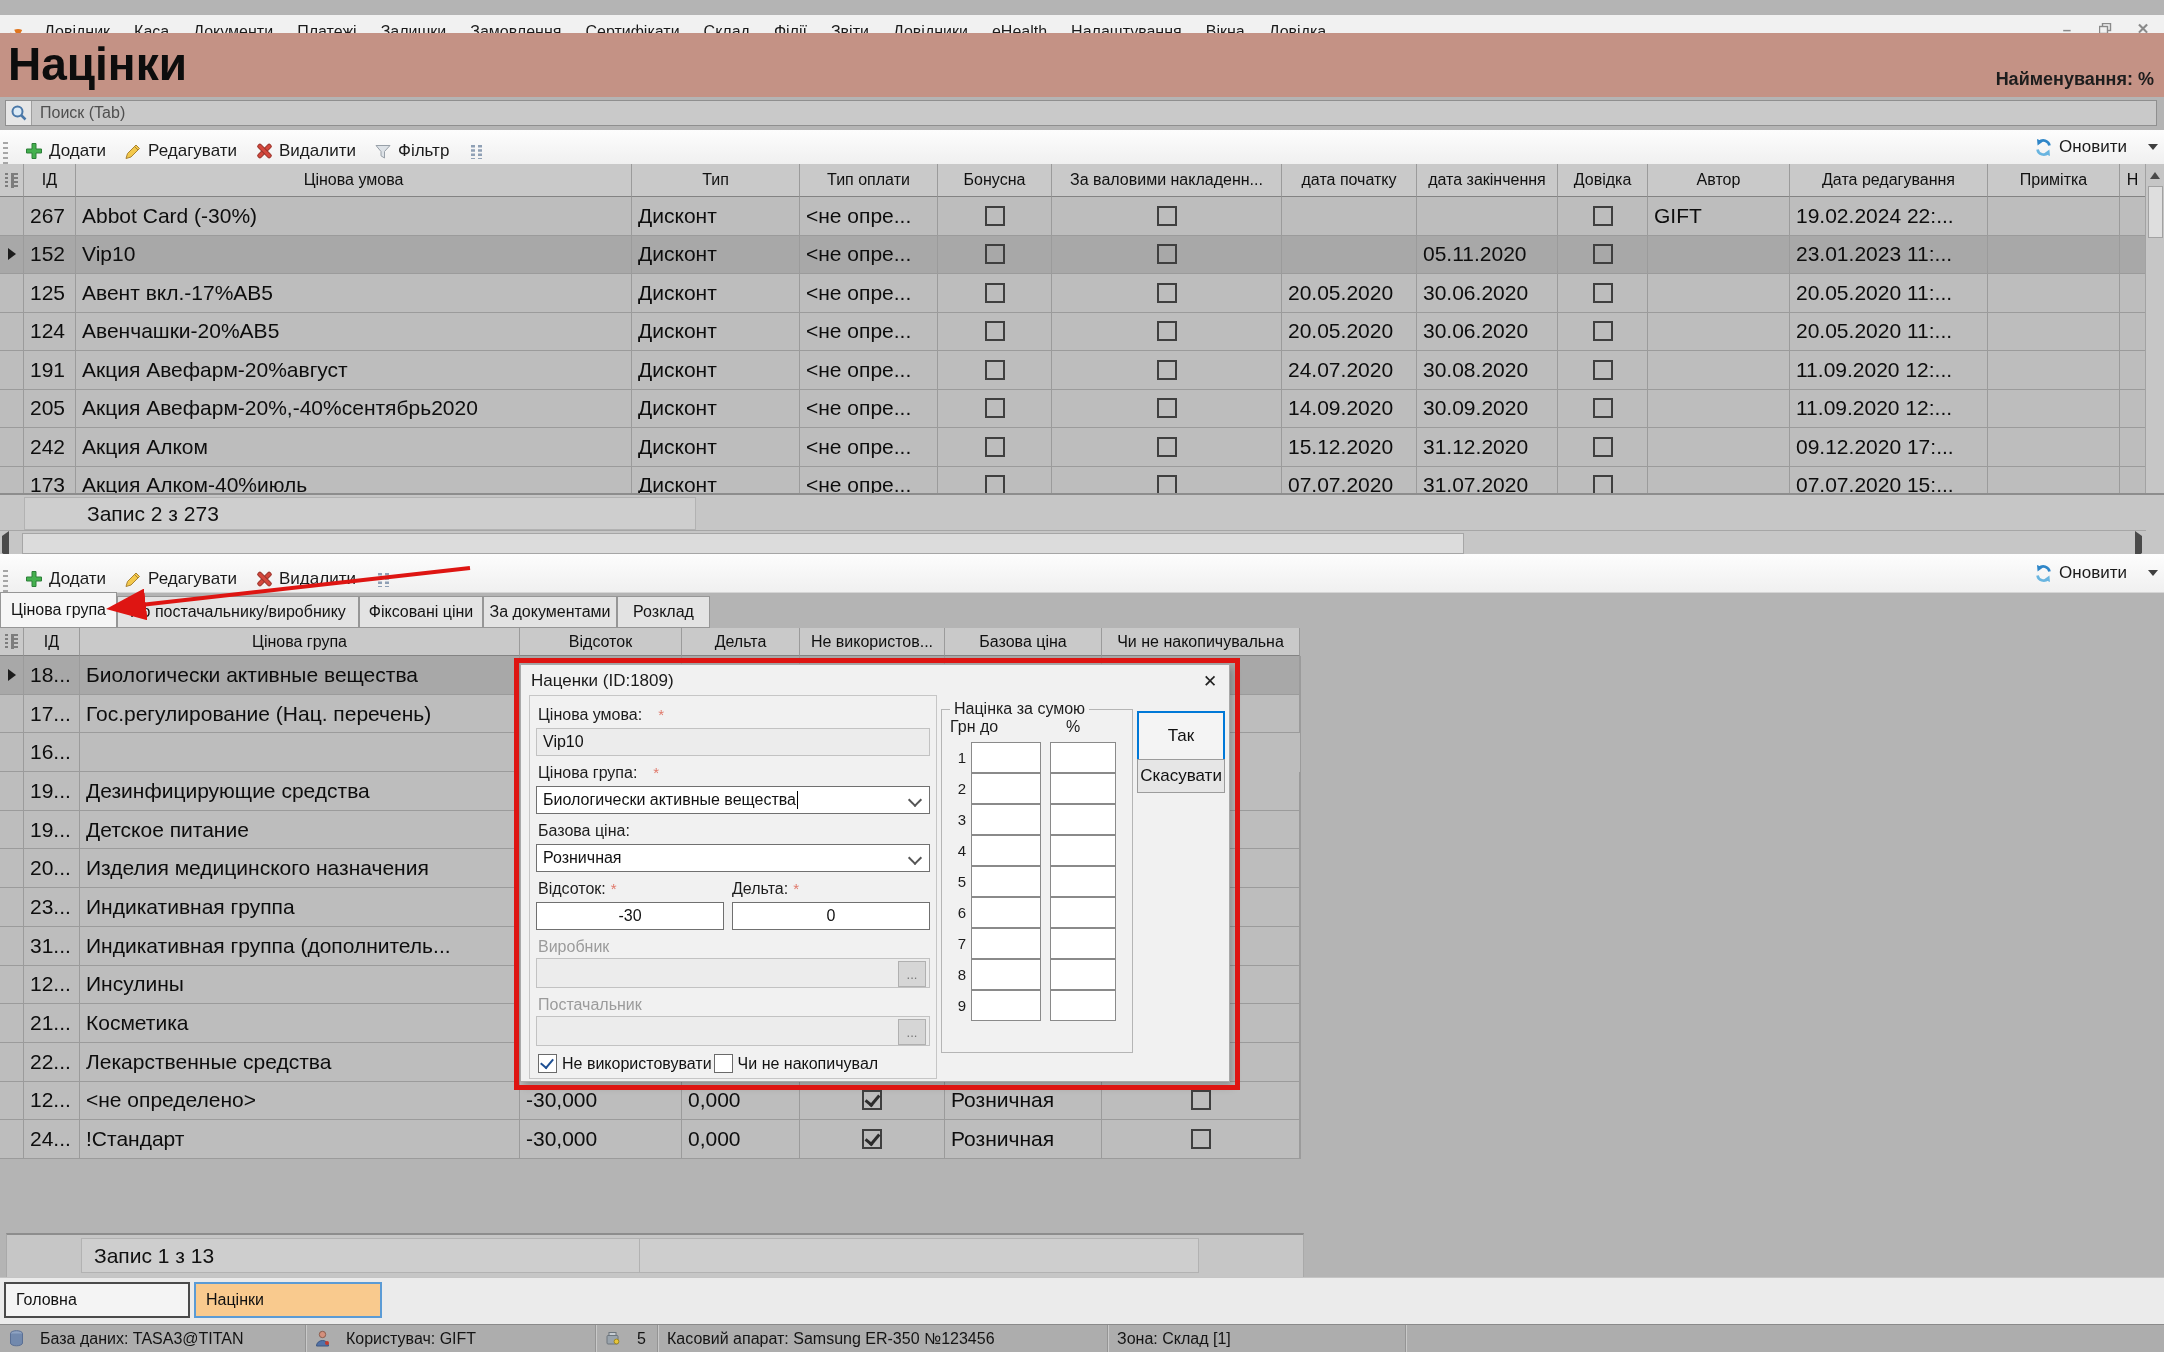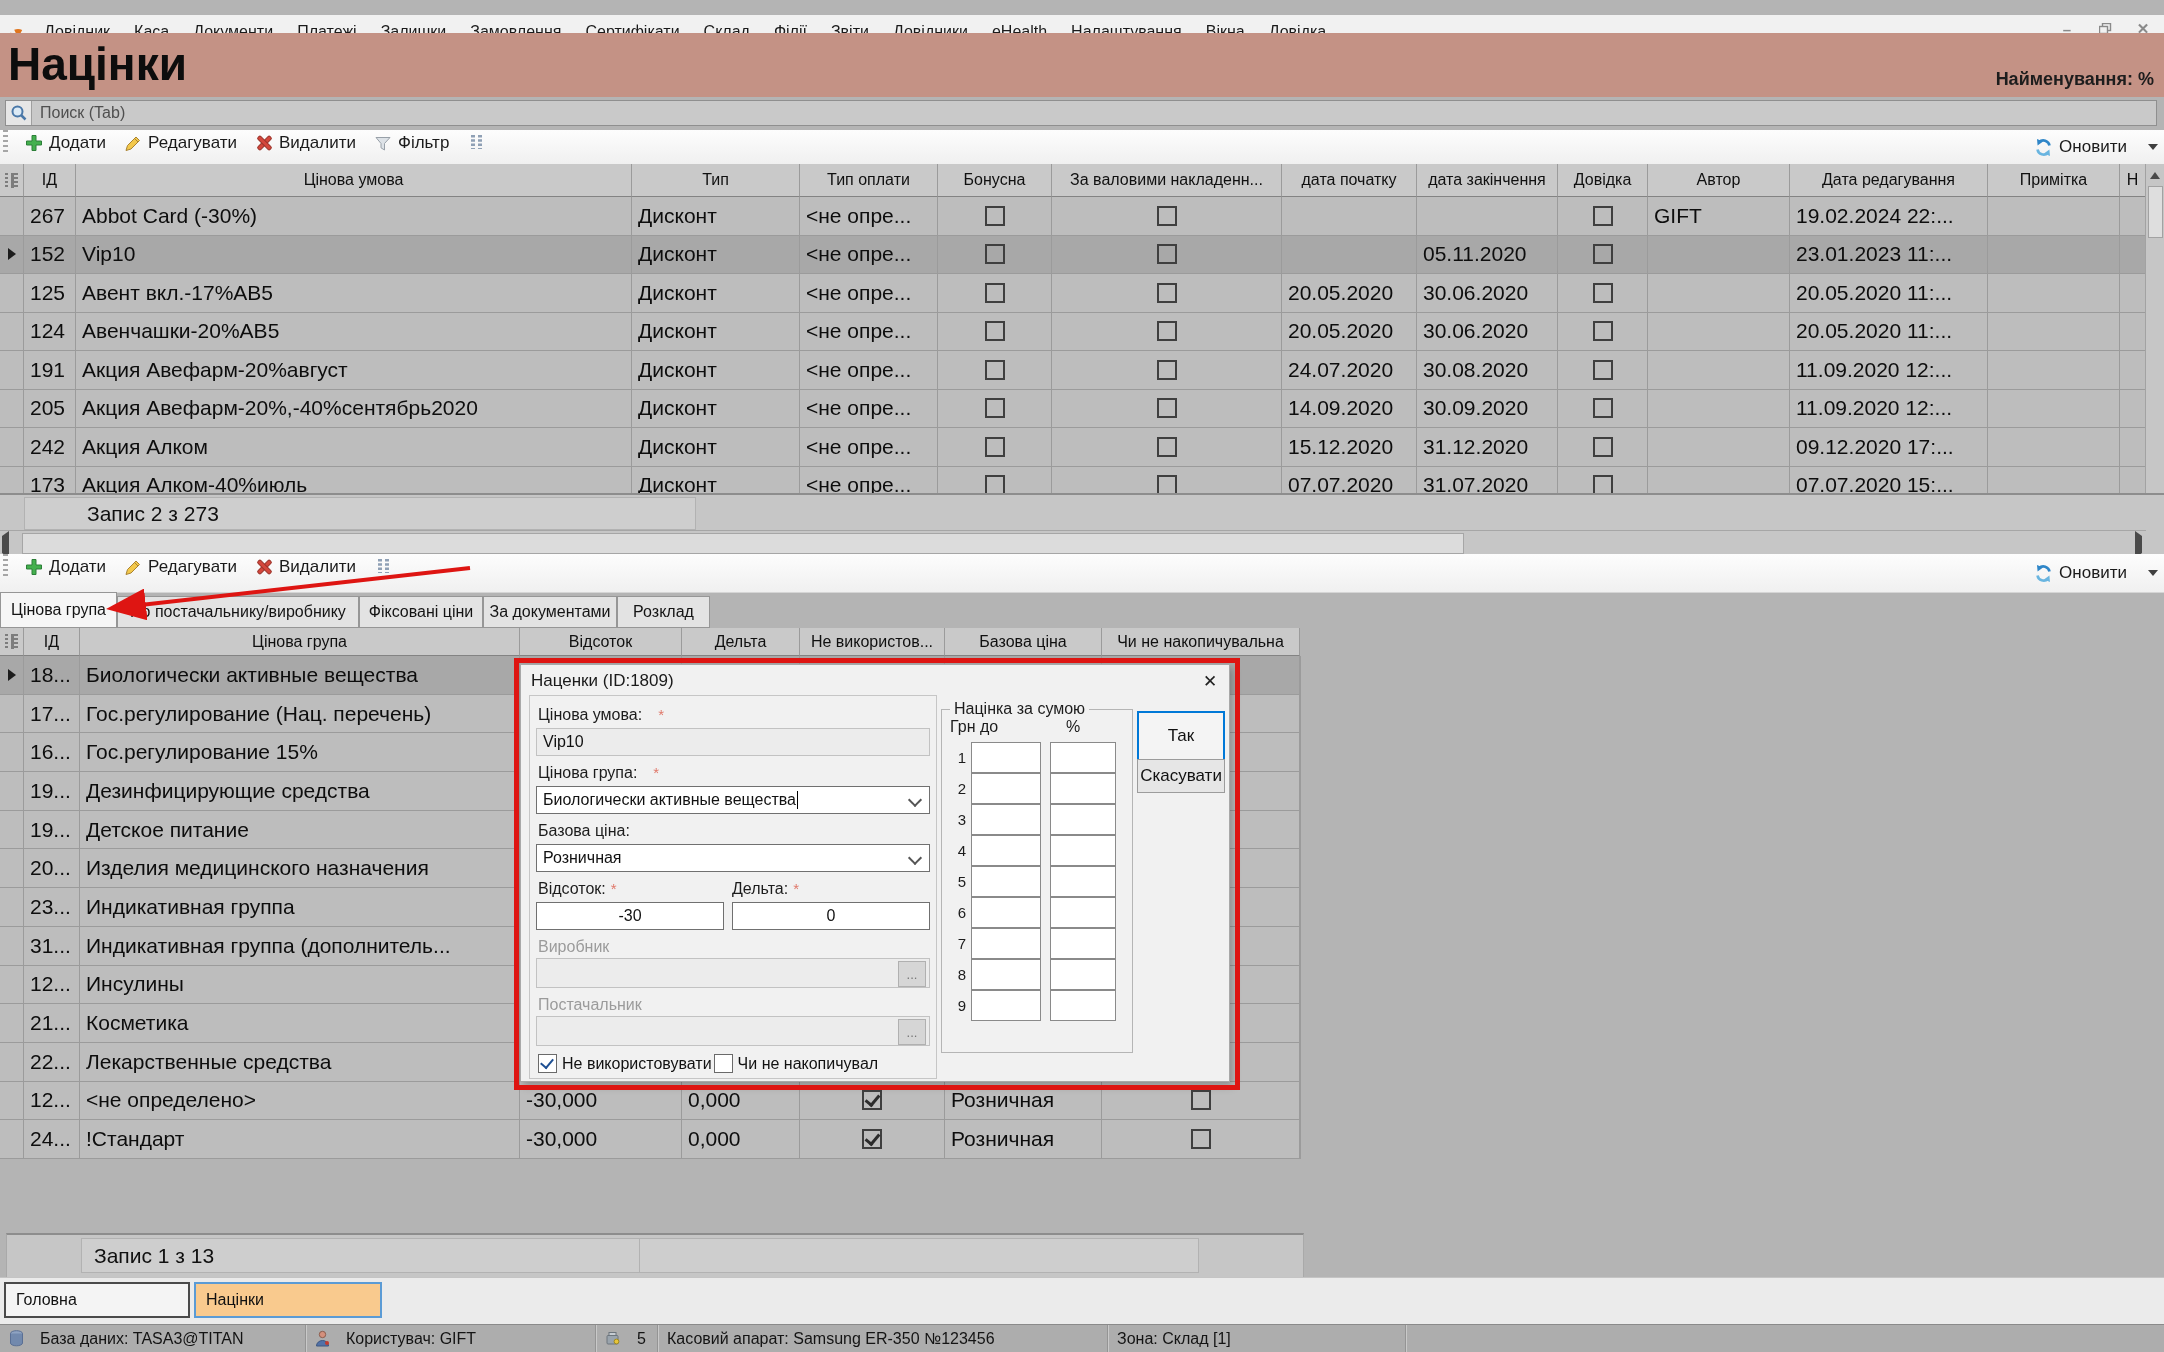--- a/index.html
+++ b/index.html
@@ -24,21 +24,21 @@
   .searchbar{position:absolute;left:5px;top:100px;width:2152px;height:26px;background:#c9c9c9;
              border:1px solid #8f8f8f;display:flex;align-items:stretch;box-sizing:border-box}
   .search-iconbox{width:25px;background:#e6e6e6;border-right:1px solid #9f9f9f;
                   display:flex;align-items:center;justify-content:center}
   .search-input{flex:1;background:transparent;border:0;outline:0;font-size:16px;color:#333;
                 padding:0 8px;font-family:inherit}
   .search-input::placeholder{color:#4f4f4f;opacity:1}
 
   
   .toolbar{position:absolute;left:0;width:100%;background:linear-gradient(#fdfdfd,#f0f0f0);
-           border-bottom:1px solid #d5d5d5;display:flex;align-items:flex-start}
+           border-bottom:1px solid #d5d5d5;display:flex;align-items:flex-end}
   #toolbar1{top:130px;height:34px}
   #toolbar2{top:554px;height:38px}
   .grip{width:5px;height:22px;margin:0 8px 0 3px;
         background:repeating-linear-gradient(to bottom,#a6a6a6 0 2px,transparent 2px 5px)}
   .tbtn{display:flex;align-items:center;gap:6px;padding:3px 9px;font-size:17px;color:#1b1b1b;white-space:nowrap}
   .tb-right{position:absolute;right:6px;top:0;height:100%;display:flex;align-items:center}
   .drop-caret{width:0;height:0;border-left:5px solid transparent;border-right:5px solid transparent;
               border-top:6px solid #3f3f3f;margin-left:12px}
 
   
@@ -559,21 +559,20 @@
         <div class="tcell">Гос.регулирование (Нац. перечень)</div>
         <div class="tcell"></div>
         <div class="tcell"></div>
         <div class="tcell center"></div>
         <div class="tcell"></div>
         <div class="tcell center"></div>
       </div>
       <div class="trow" style="grid-template-columns: 24px 56px 440px 162px 118px 145px 157px 198px;">
         <div class="tcell center"></div>
         <div class="tcell">16...</div>
-        <div class="tcell">Гос.регулирование 15%</div>
         <div class="tcell"></div>
         <div class="tcell"></div>
         <div class="tcell center"></div>
         <div class="tcell"></div>
         <div class="tcell center"></div>
       </div>
       <div class="trow" style="grid-template-columns: 24px 56px 440px 162px 118px 145px 157px 198px;">
         <div class="tcell center"></div>
         <div class="tcell">19...</div>
         <div class="tcell">Дезинфицирующие средства</div>

